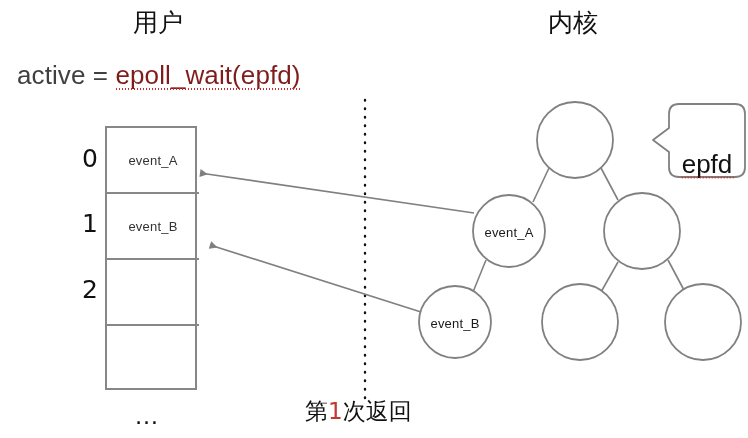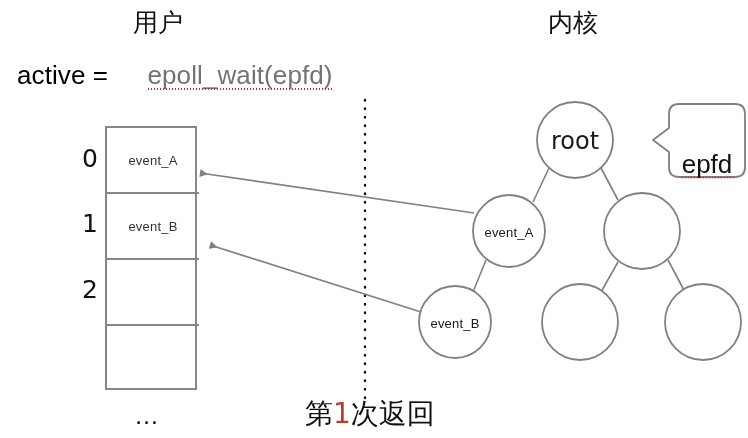--- a/index.html
+++ b/index.html
@@ -46,26 +46,25 @@
   #hdr-kernel { left: 548px; top: 10px; text-align: center; }
 
   
   #code-line {
     left: 17px;
     top: 62px;
     font-size: 26px;
     color: #111111;
     letter-spacing: 0.1px;
   }
-  #code-line .plain { color: #000000; }
+  #code-line .plain { color: #404040; }
   #code-line .spell {
-    color: #737373;
+    color: #7f1d1d;
     position: relative;
     display: inline-block;
-    margin-left: 32px;
   }
   #code-line .spell::after {
     content: "";
     position: absolute;
     left: 0;
     right: 0;
     bottom: -2px;
     height: 2px;
     background-image: radial-gradient(circle, #cc2a2a 0.9px, rgba(0,0,0,0) 1.1px);
     background-size: 3px 2px;
@@ -112,21 +111,21 @@
     top: 403px;
     font-size: 25px;
     color: #111111;
     letter-spacing: 2px;
   }
 
   
   #divider-caption {
     left: 305px;
     top: 400px;
-    font-size: 28px;
+    font-size: 23px;
     font-family: "DejaVu Sans", sans-serif;
     color: #111111;
   }
   #divider-caption .accent { color: #c0392b; }
 
   
   .node-text {
     position: absolute;
     transform: translate(-50%, -50%);
     white-space: nowrap;
@@ -213,21 +212,20 @@
     </div>
   </div>
 
   <div class="txt idx" id="idx-0">0</div>
   <div class="txt idx" id="idx-1">1</div>
   <div class="txt idx" id="idx-2">2</div>
   <div class="txt" id="ellipsis">…</div>
 
   <div class="txt" id="divider-caption"><span>第</span><span class="accent">1</span><span>次返回</span></div>
 
-  <div class="node-text big" style="left:575px; top:141px;">root</div>
   <div class="node-text small" style="left:509px; top:232px;">event_A</div>
   <div class="node-text small" style="left:642px; top:232px;"></div>
   <div class="node-text small" style="left:455px; top:323px;">event_B</div>
   <div class="node-text small" style="left:580px; top:323px;"></div>
   <div class="node-text small" style="left:703px; top:323px;"></div>
 
   <div id="epfd-text">epfd</div>
 
 </div>
 

